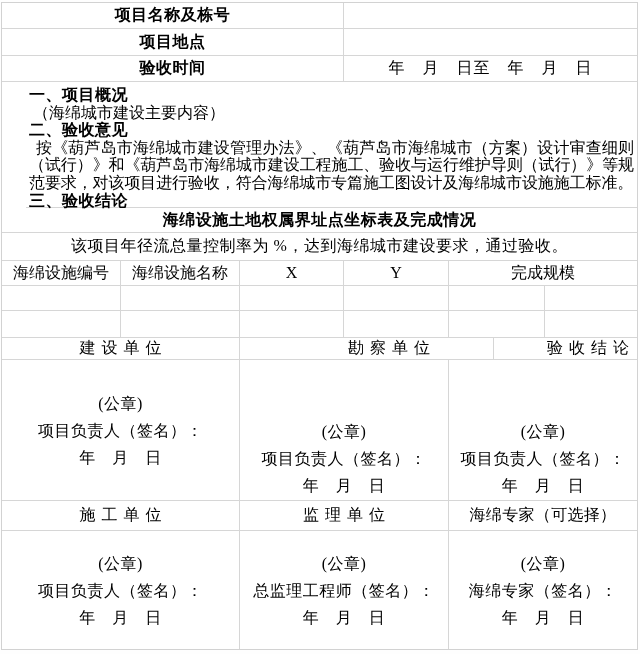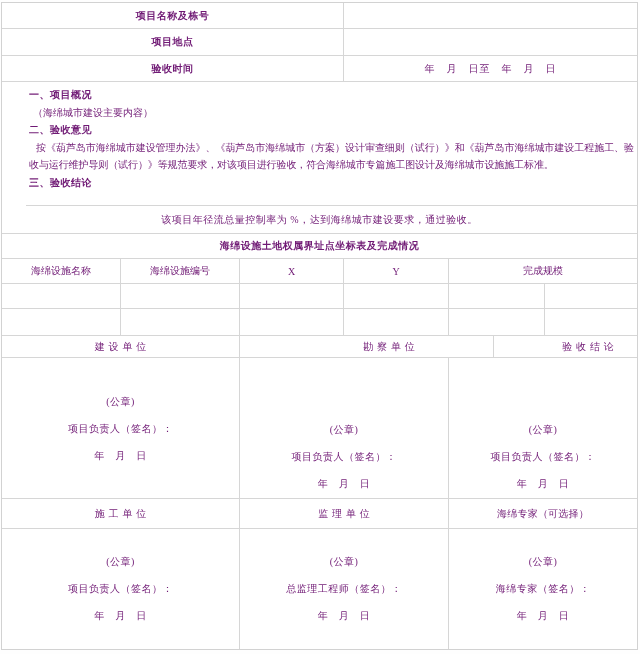--- a/index.html
+++ b/index.html
@@ -1,19 +1,19 @@
 <!DOCTYPE html>
 <html><head>
 <meta charset="utf-8">
 <style>
   html,body{margin:0;padding:0;background:#fff;}
   .sheet{
     position:relative;width:640px;height:654px;background:#fefefe;
     font-family:"Liberation Serif","DejaVu Serif",serif;
-    color:#701a75;font-size:10px;overflow:hidden;
+    color:#000000;font-size:16px;overflow:hidden;
   }
   .tbl{
     position:absolute;left:1px;top:2px;width:637px;height:648px;
     border:1px solid #d2d2d2;box-sizing:border-box;background:#fff;
     display:flex;flex-direction:column;
   }
   .row{display:flex;border-bottom:1px solid #d6d6d6;box-sizing:border-box;flex:0 0 auto;}
   .row:last-child{border-bottom:none;flex:1 1 auto;}
   .cell{box-sizing:border-box;border-right:1px solid #d6d6d6;display:flex;align-items:center;justify-content:center;text-align:center;}
   .cell.last{border-right:none;}
@@ -70,31 +70,31 @@
     </div>
 
     <div class="textblock">
       <div class="heading">一、项目概况</div>
       <div class="subnote">（海绵城市建设主要内容）</div>
       <div class="heading">二、验收意见</div>
       <div class="para">按《葫芦岛市海绵城市建设管理办法》、《葫芦岛市海绵城市（方案）设计审查细则（试行）》和《葫芦岛市海绵城市建设工程施工、验收与运行维护导则（试行）》等规范要求，对该项目进行验收，符合海绵城市专篇施工图设计及海绵城市设施施工标准。</div>
       <div class="heading">三、验收结论</div>
     </div>
 
+    <div class="row r-title">
+      <span>海绵设施土地权属界址点坐标表及完成情况</span>
+    </div>
+
     <div class="row r-concl">
       <span>该项目年径流总量控制率为 %，达到海绵城市建设要求，通过验收。</span>
     </div>
 
-    <div class="row r-title">
-      <span>海绵设施土地权属界址点坐标表及完成情况</span>
-    </div>
-
     <div class="row r-head">
+      <div class="cell c1">海绵设施编号</div>
       <div class="cell c2">海绵设施名称</div>
-      <div class="cell c1">海绵设施编号</div>
       <div class="cell c3">X</div>
       <div class="cell c4">Y</div>
       <div class="cell c6 last">完成规模</div>
     </div>
 
     <div class="row r-blank1">
       <div class="cell c1"></div>
       <div class="cell c2"></div>
       <div class="cell c3"></div>
       <div class="cell c4"></div>

